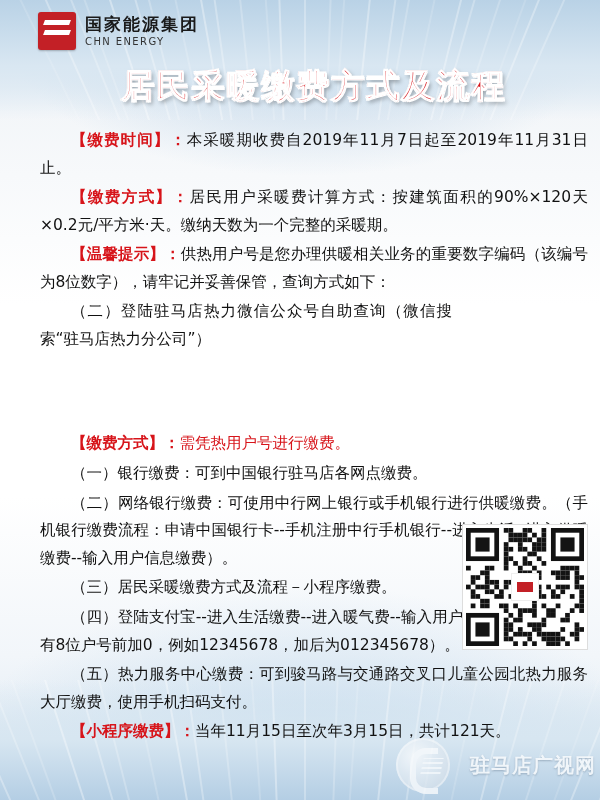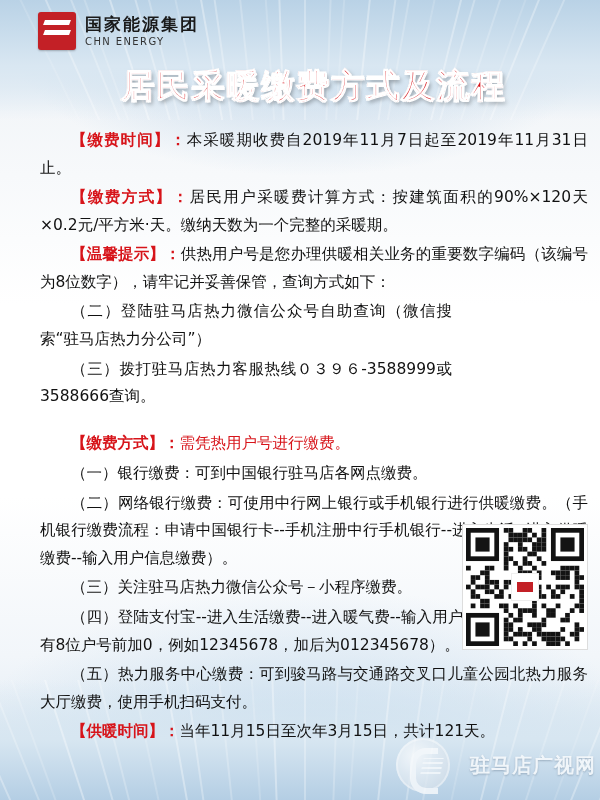--- a/index.html
+++ b/index.html
@@ -418,36 +418,35 @@
               <rect x="1" y="19" width="5" height="5" fill="#fff"></rect>
               <rect x="2" y="20" width="3" height="3" fill="#000"></rect>
             </svg>
           </div>
         <div class="mid">
             <b></b>
           </div>
       </div>
 
       <p class="p ind">（二）登陆驻马店热力微信公众号自助查询（微信搜索“驻马店热力分公司”）</p>
-      <p class="p ind">（三）拨打驻马店热力客服热线０３９６-3588999或3588666查询。</p>
       <div style="clear:both"></div>
     </div>
 
     <p class="p ind">
       <span class="lab">【缴费方式】：</span><span class="red bold">需凭热用户号进行缴费。</span>
     </p>
 
     <p class="p ind">（一）银行缴费：可到中国银行驻马店各网点缴费。</p>
     <p class="p ind">（二）网络银行缴费：可使用中行网上银行或手机银行进行供暖缴费。（手机银行缴费流程：申请中国银行卡--手机注册中行手机银行--进入生活--进入供暖缴费--输入用户信息缴费）。</p>
-    <p class="p ind">（三）关注驻马店热力微信公众号－小程序缴费。</p>
+    <p class="p ind">（三）居民采暖缴费方式及流程－小程序缴费。</p>
     <p class="p ind">（四）登陆支付宝--进入生活缴费--进入暖气费--输入用户信息缴费（请在原有8位户号前加0，例如12345678，加后为012345678）。</p>
     <p class="p ind">（五）热力服务中心缴费：可到骏马路与交通路交叉口儿童公园北热力服务大厅缴费，使用手机扫码支付。</p>
 
     <p class="p ind">
-      <span class="lab">【供暖时间】：</span><span>当年11月15日至次年3月15日，共计121天。</span>
+      <span class="lab">【小程序缴费】：</span><span>当年11月15日至次年3月15日，共计121天。</span>
     </p>
   </div>
 
   <div class="wm">
     <div class="wm-logo"></div>
     <div class="wm-txt">驻马店广视网</div>
   </div>
 
 </div>
 

